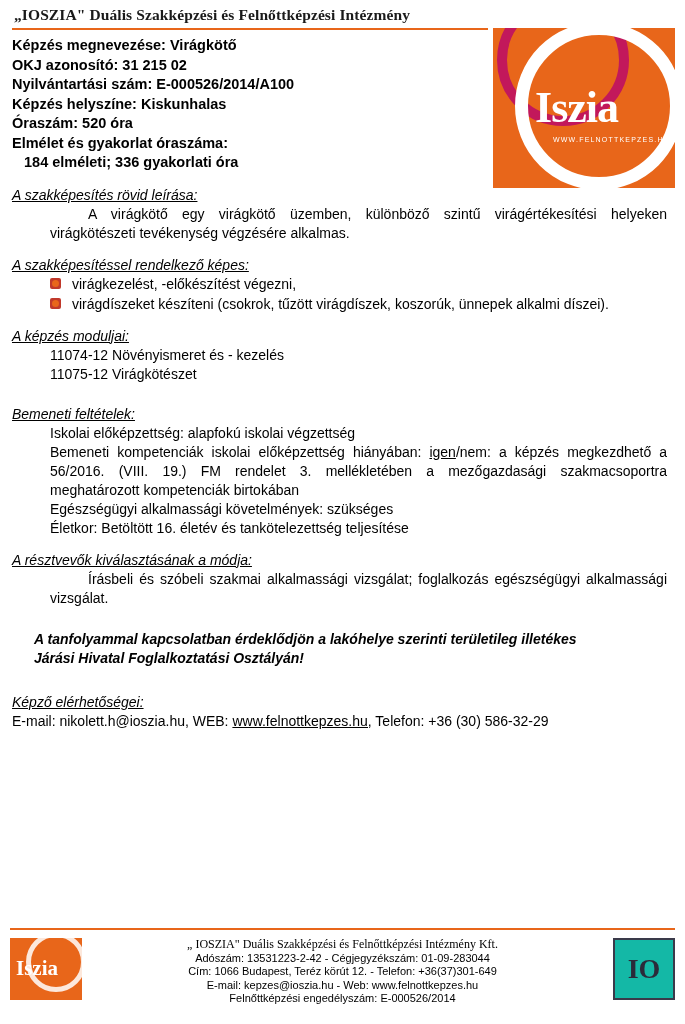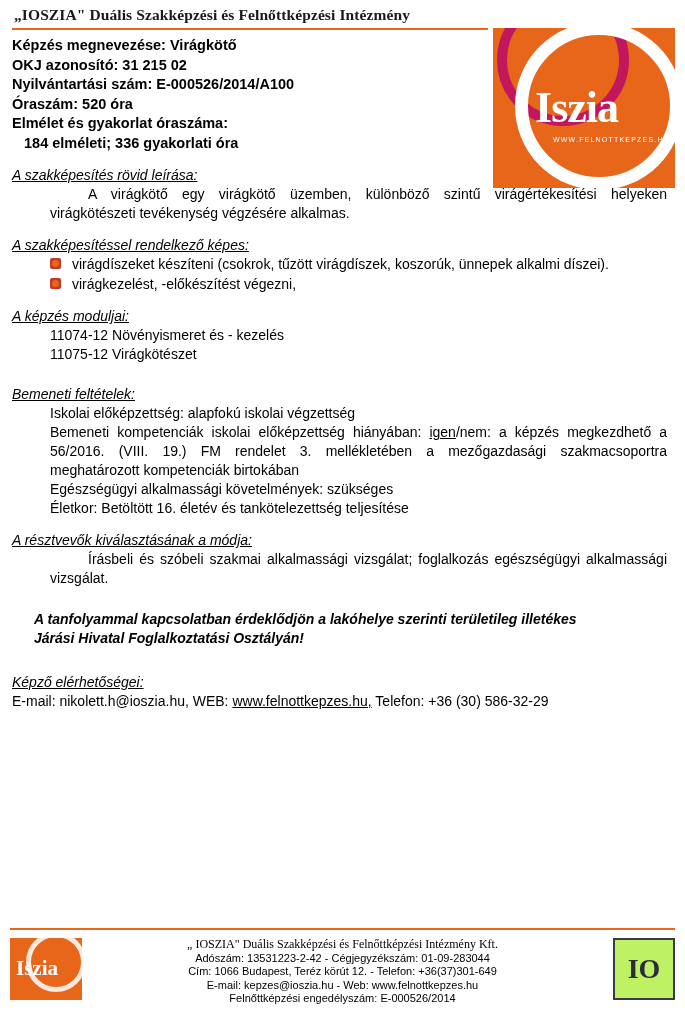--- a/index.html
+++ b/index.html
@@ -226,21 +226,21 @@
     font-family: "Liberation Serif", serif;
     font-size: 12px;
   }
   .footer-right {
     position: absolute;
     right: 10px;
     top: 0;
     width: 62px;
     height: 62px;
     border: 2px solid #3a3a4a;
-    background: #bef264;
+    background: #14b8a6;
     box-sizing: border-box;
   }
   .footer-right .fr-text {
     font-family: "Liberation Serif", serif;
     font-size: 28px;
     font-weight: bold;
     color: #2b2b3a;
     text-align: center;
     line-height: 58px;
   }
@@ -260,40 +260,41 @@
     <div class="logo-text">
       <span class="i-letter">I</span><span>szia</span>
     </div>
     <div class="logo-sub">WWW.FELNOTTKEPZES.HU</div>
   </div>
 
   <div class="facts">
     <div>Képzés megnevezése: Virágkötő</div>
     <div>OKJ azonosító: 31 215 02</div>
     <div>Nyilvántartási szám: E-000526/2014/A100</div>
+    <div>Képzés helyszíne: Kiskunhalas</div>
     <div>Óraszám: 520 óra</div>
     <div>Elmélet és gyakorlat óraszáma:</div>
     <div class="indent">184 elméleti; 336 gyakorlati óra</div>
   </div>
 
   <div class="section">
     <div class="sec-head">A szakképesítés rövid leírása:</div>
     <div class="para indent-first">A virágkötő egy virágkötő üzemben, különböző szintű virágértékesítési helyeken virágkötészeti tevékenység végzésére alkalmas.</div>
   </div>
 
   <div class="section">
     <div class="sec-head">A szakképesítéssel rendelkező képes:</div>
     <ul class="list">
       <li>
         <span class="bullet-ico"></span>
-        <span>virágdíszeket készíteni (csokrok, tűzött virágdíszek, koszorúk, ünnepek alkalmi díszei).</span>
+        <span>virágkezelést, -előkészítést végezni,</span>
       </li>
       <li>
         <span class="bullet-ico"></span>
-        <span>virágkezelést, -előkészítést végezni,</span>
+        <span>virágdíszeket készíteni (csokrok, tűzött virágdíszek, koszorúk, ünnepek alkalmi díszei).</span>
       </li>
     </ul>
   </div>
 
   <div class="section">
     <div class="sec-head">A képzés moduljai:</div>
     <div class="plain-line">11074-12 Növényismeret és - kezelés</div>
     <div class="plain-line">11075-12 Virágkötészet</div>
   </div>
 

